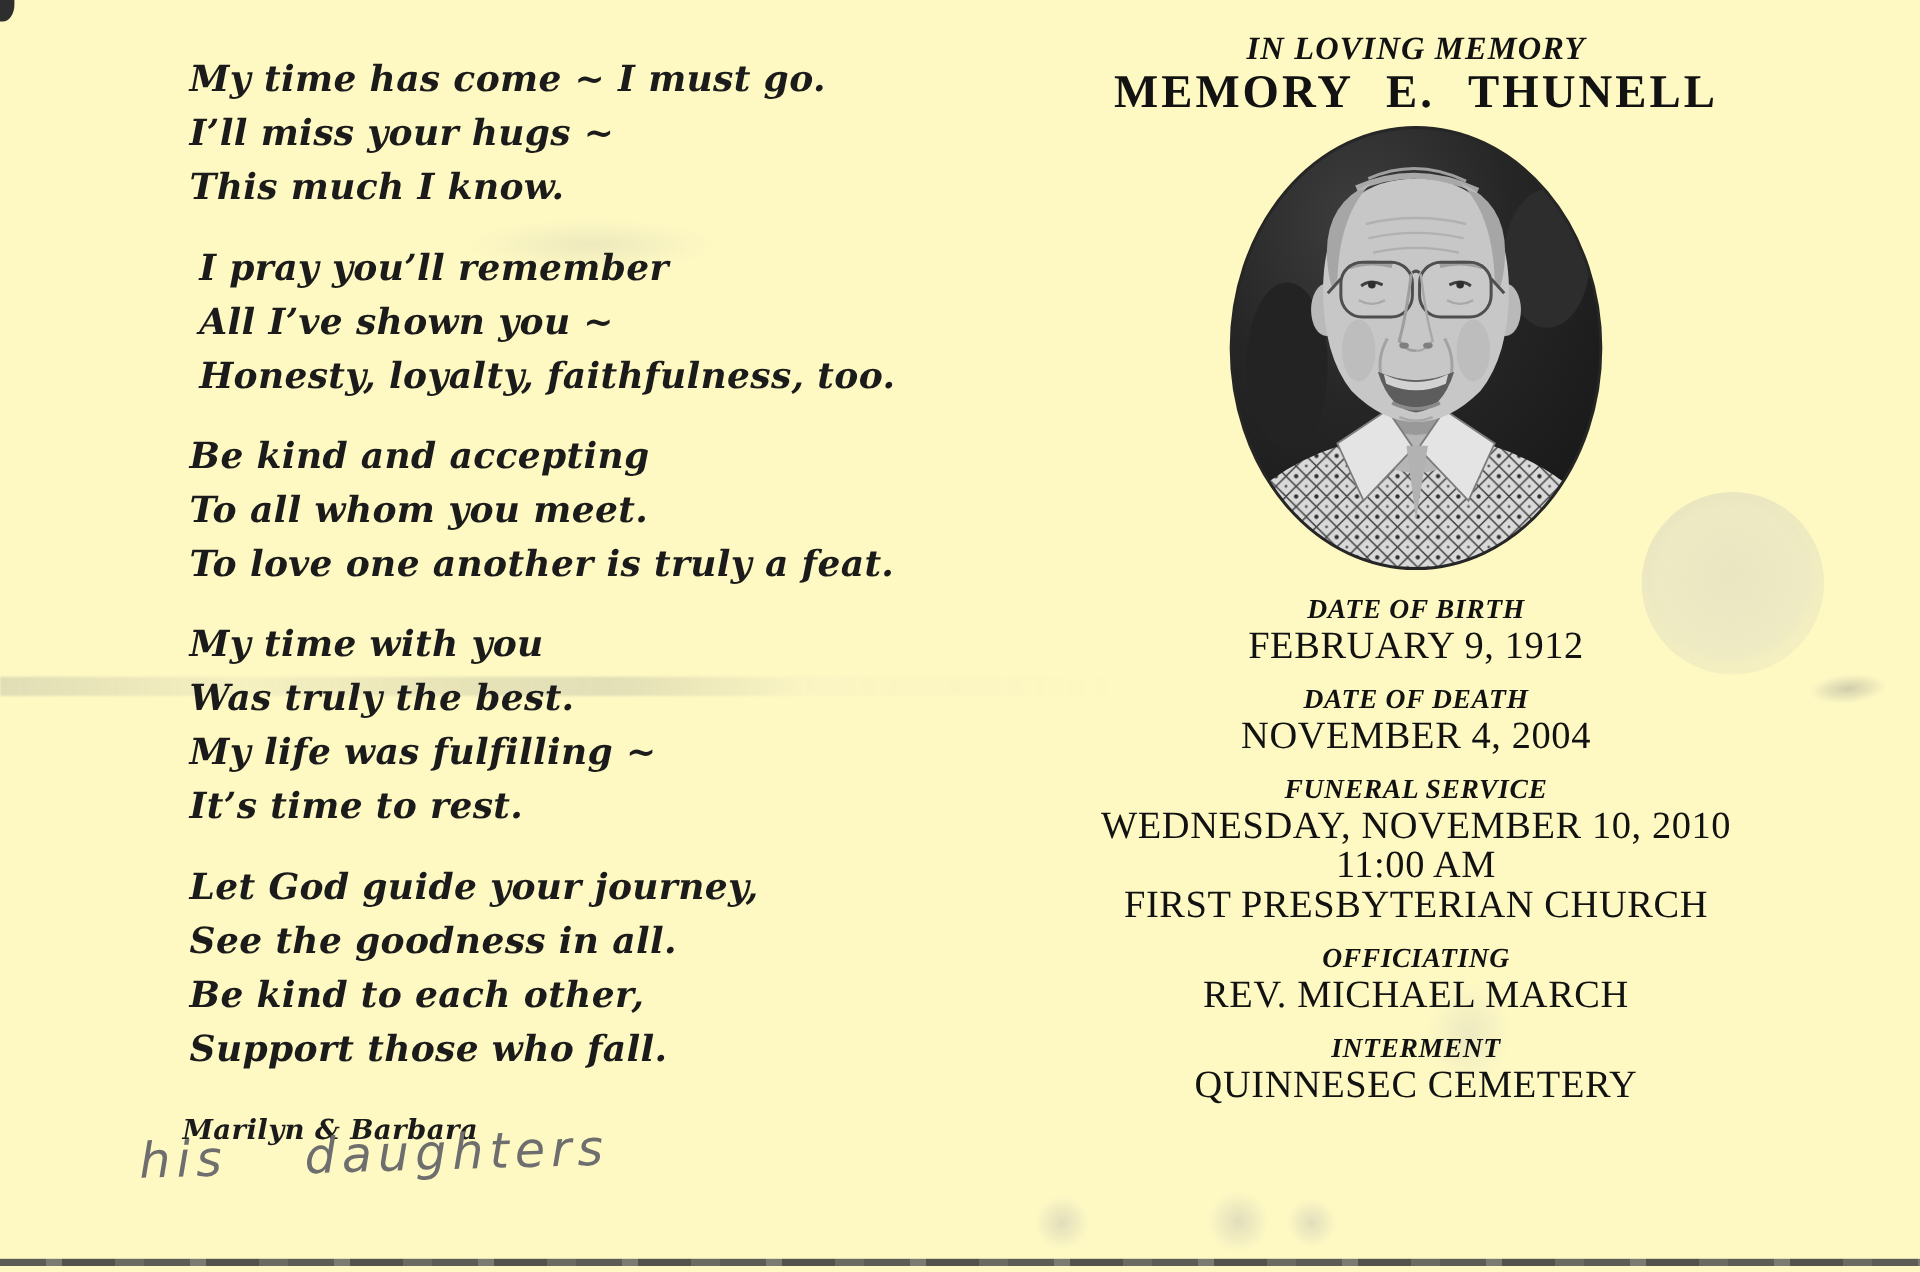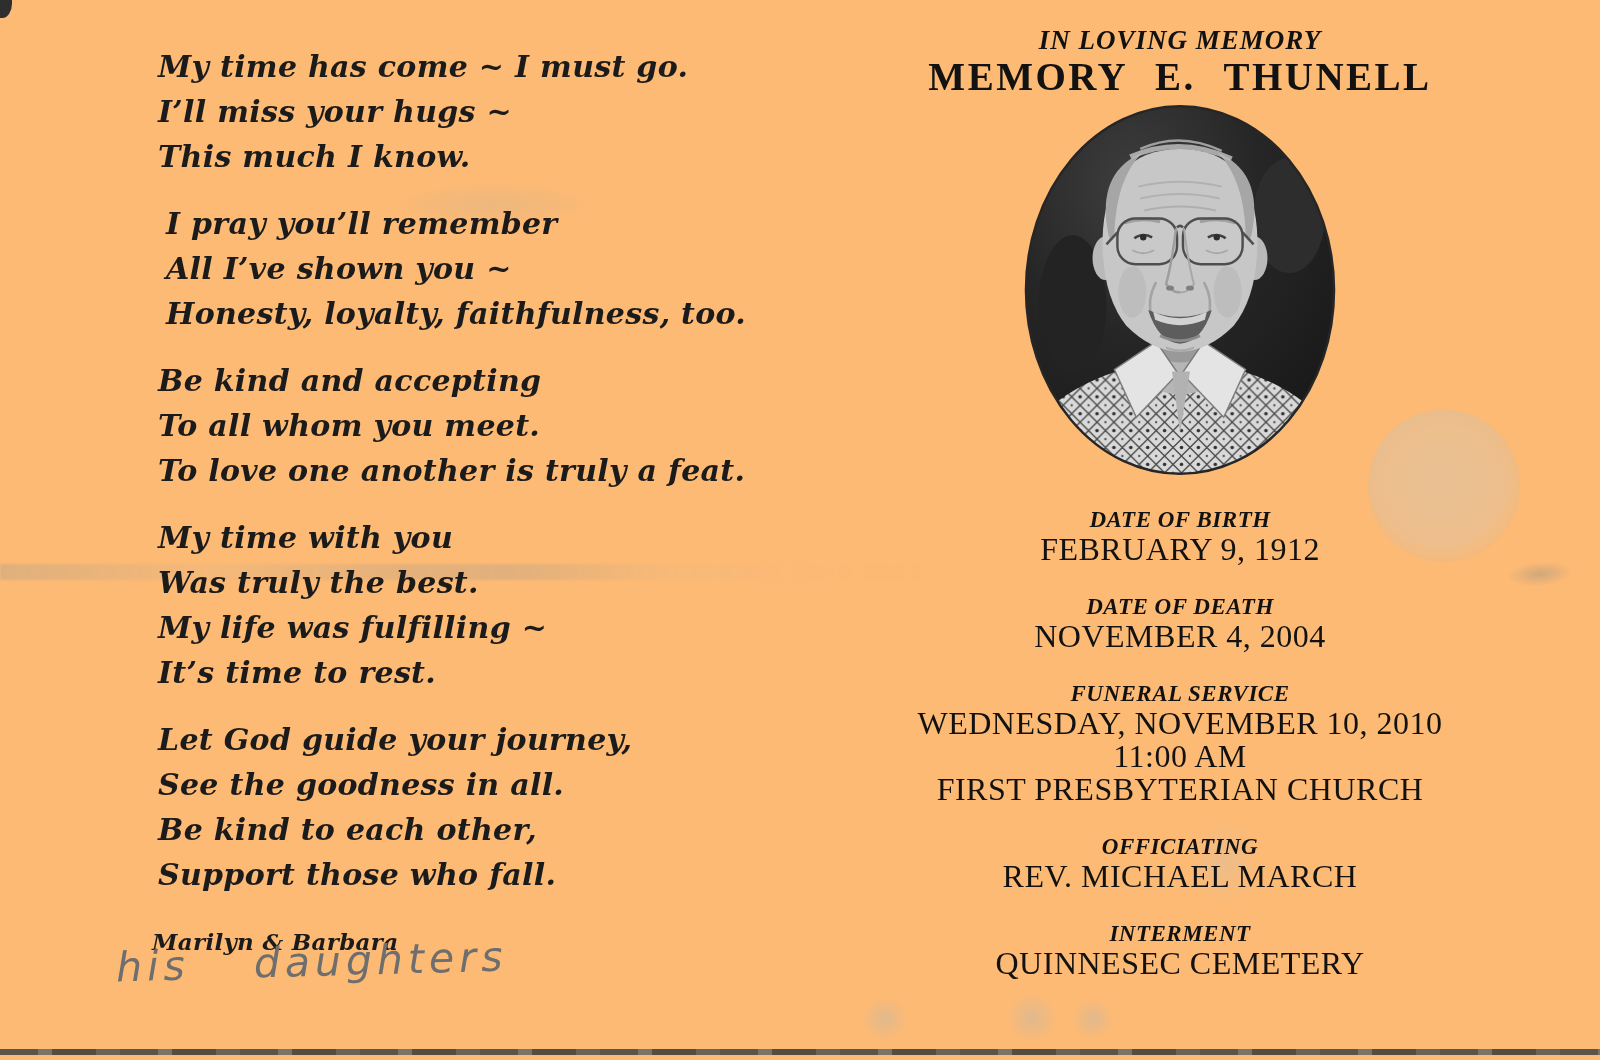--- a/index.html
+++ b/index.html
@@ -1,18 +1,18 @@
 <!DOCTYPE html>
 <html><head>
 <meta charset="utf-8">
 <style>
   html,body{margin:0;padding:0;background:#e9e9e7;}
   .scan{
     position:relative;width:1600px;height:1060px;overflow:hidden;
-    background:#fdba74;
+    background:#fef9c3;
     font-family:"Liberation Serif", serif;
   }
   
   .poem{
     position:absolute;left:158px;top:44px;width:640px;
     font-family:"DejaVu Serif", serif;font-style:italic;font-weight:bold;
     font-size:30px;line-height:45px;color:#1b1b1b;
     letter-spacing:0.3px;
   }
   .stanza{margin-bottom:22px;}
@@ -36,21 +36,21 @@
   .memory-label{
     font-style:italic;font-weight:bold;font-size:27px;line-height:32px;
     letter-spacing:1px;
   }
   .deceased-name{
     font-weight:bold;font-size:39px;line-height:42px;
     letter-spacing:2.5px;word-spacing:16px;
   }
   .photo-wrap{width:318px;height:378px;margin:3px auto 0;}
   .photo-wrap svg{display:block;width:100%;height:100%;}
-  .field{margin-top:28px;}
+  .field{margin-top:16px;}
   .field-label{
     font-style:italic;font-weight:bold;font-size:23px;line-height:26px;
     letter-spacing:0.5px;
   }
   .field-value{
     font-weight:normal;font-size:32px;line-height:33px;letter-spacing:0.5px;
   }
   
   .corner-mark{
     position:absolute;left:0;top:0;width:12px;height:18px;

